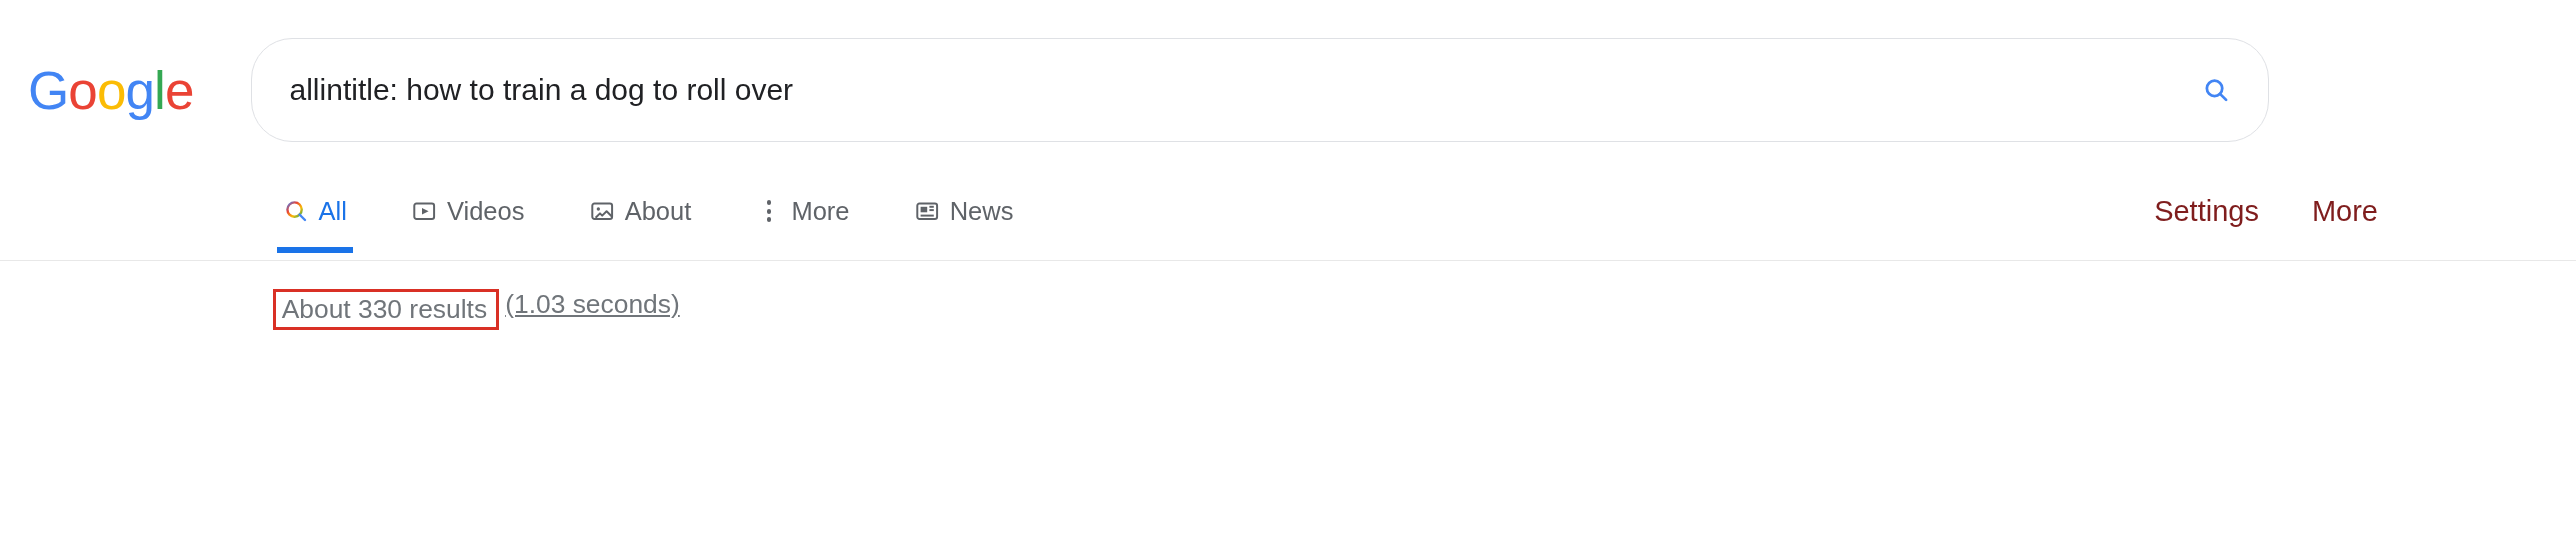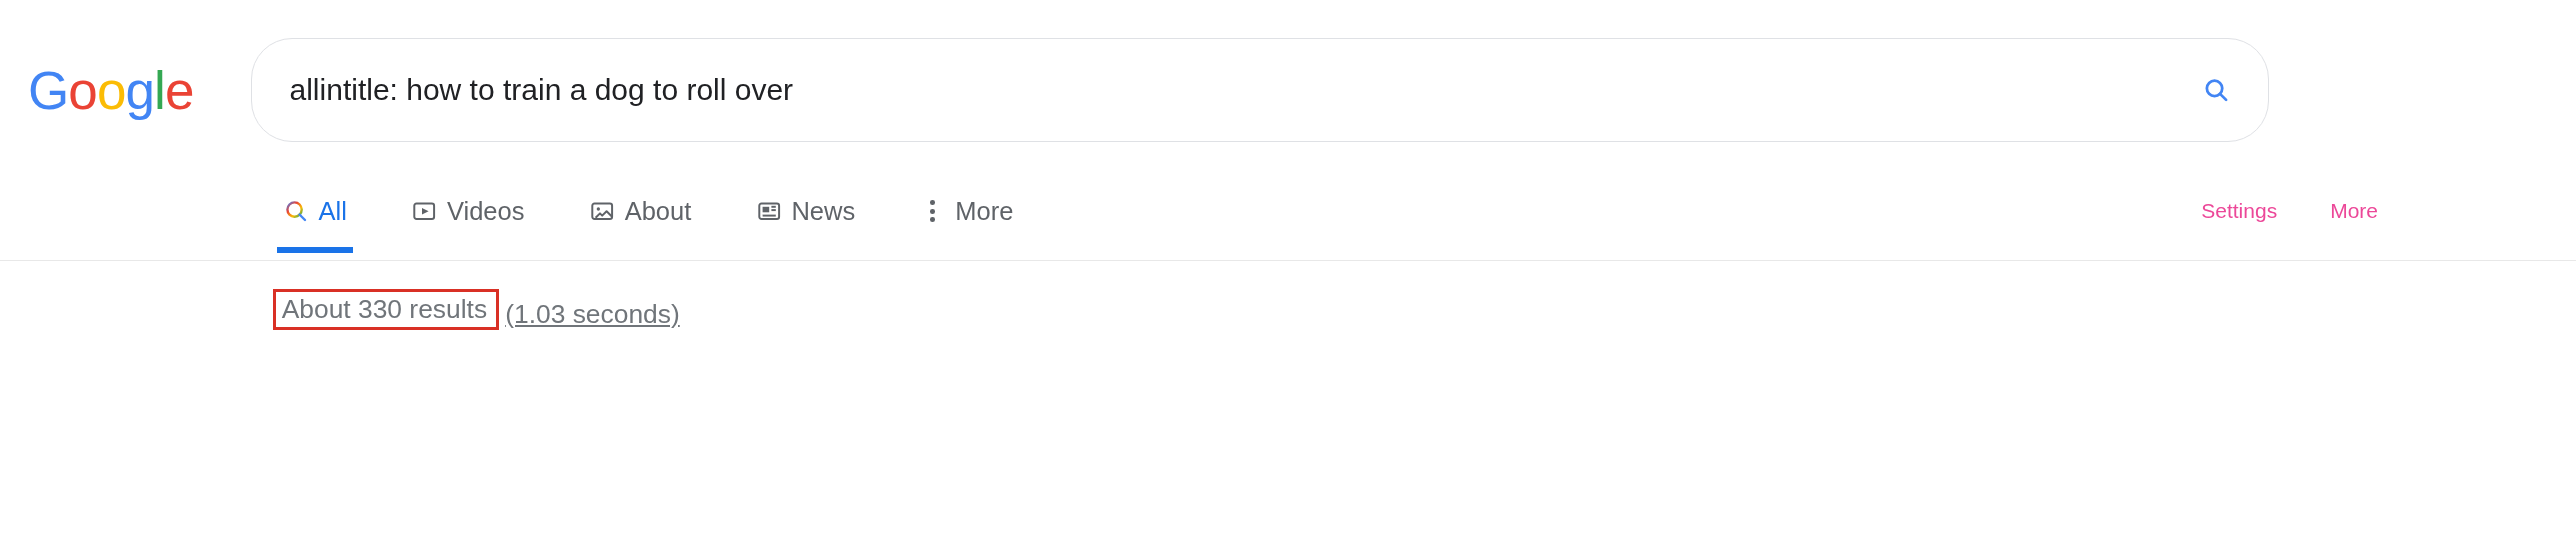--- a/index.html
+++ b/index.html
@@ -55,23 +55,23 @@
       position: absolute;
       bottom: -0.9px;
       left: 0;
       right: 0;
       height: 5.7px;
       background: #1a73e8;
     }
     .tab-icon { display: inline-flex; width: 26.4px; height: 26.4px; align-items: center; justify-content: center; }
     
     .right-links { display: flex; gap: 53px; padding-right: 198px; padding-bottom: 26.4px; }
-    .right-link { color: #ec4899; font-size: 21px; cursor: pointer; }
+    .right-link { color: #7f1d1d; font-size: 29px; cursor: pointer; }
     
-    .stats-row { padding: 28px 8px 0 273px; display: flex; align-items: flex-end; }
+    .stats-row { padding: 28px 8px 0 273px; display: flex; align-items: flex-start; }
     .stats-box {
       border: 3.8px solid #d93025;
       padding: 1.9px 9.4px 1.9px 5.7px;
     }
     .stats-text { color: #70757a; font-size: 26.4px; }
     .stats-time { color: #70757a; font-size: 26.4px; margin-left: 5.7px; text-decoration: underline; }
     
     .dots { display: inline-flex; flex-direction: column; gap: 3.8px; }
     .dots span { width: 4.7px; height: 4.7px; background: #5f6368; border-radius: 50%; }
   </style>
@@ -133,39 +133,39 @@
         <svg width="26.4" height="26.4" viewBox="0 0 24 24" fill="none" stroke="#5f6368" stroke-width="1.8">
           <rect x="3" y="5" width="18" height="14" rx="2"></rect>
           <circle cx="8.5" cy="10" r="1.5" fill="#5f6368" stroke="none"></circle>
           <path d="M21 17l-5-5-4 4-2-2-4 4" stroke-linejoin="round"></path>
         </svg>
       </span>
       <span>About</span>
     </div>
     <div class="tab">
       <span class="tab-icon">
+        <span class="dots">
+            <span></span>
+            <span></span>
+            <span></span>
+          </span>
+      </span>
+      <span>More</span>
+    </div>
+    <div class="tab">
+      <span class="tab-icon">
         <svg width="26.4" height="26.4" viewBox="0 0 24 24" fill="none" stroke="#5f6368" stroke-width="1.8">
           <rect x="3" y="5" width="18" height="14" rx="2"></rect>
           <rect x="6" y="8" width="6" height="5" fill="#5f6368" stroke="none"></rect>
           <line x1="14" y1="8" x2="18" y2="8"></line>
           <line x1="14" y1="11" x2="18" y2="11"></line>
           <line x1="6" y1="16" x2="18" y2="16"></line>
         </svg>
       </span>
       <span>News</span>
-    </div>
-    <div class="tab">
-      <span class="tab-icon">
-        <span class="dots">
-            <span></span>
-            <span></span>
-            <span></span>
-          </span>
-      </span>
-      <span>More</span>
     </div>
   </div>
   <div class="right-links">
     <span class="right-link">Settings</span>
     <span class="right-link">More</span>
   </div>
 </div>
 
 <div class="stats-row">
   <span class="stats-box"><span class="stats-text">About 330 results</span></span>

